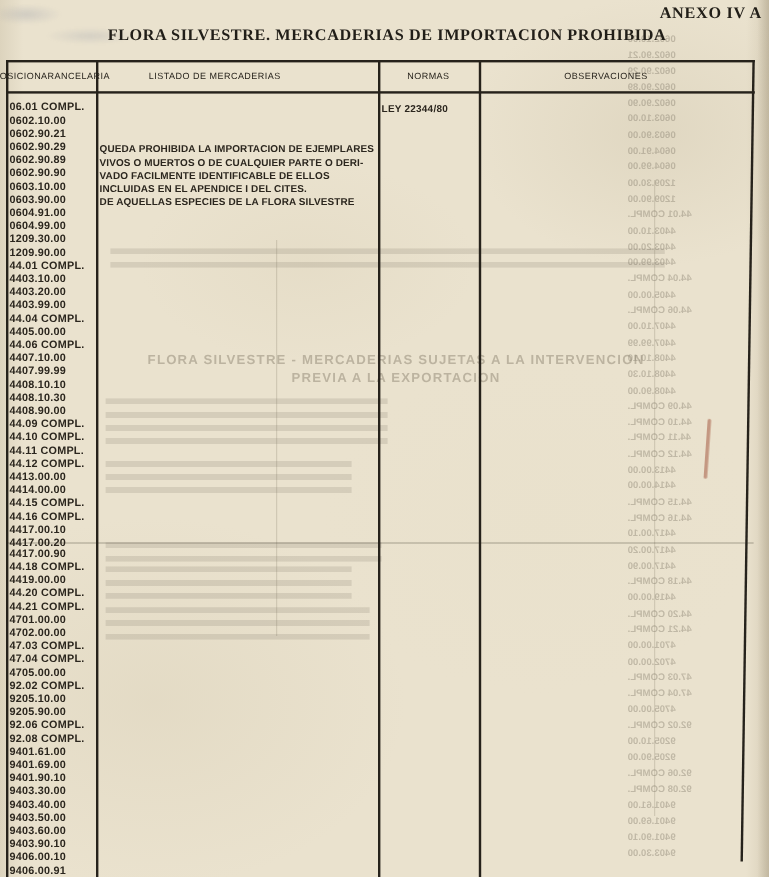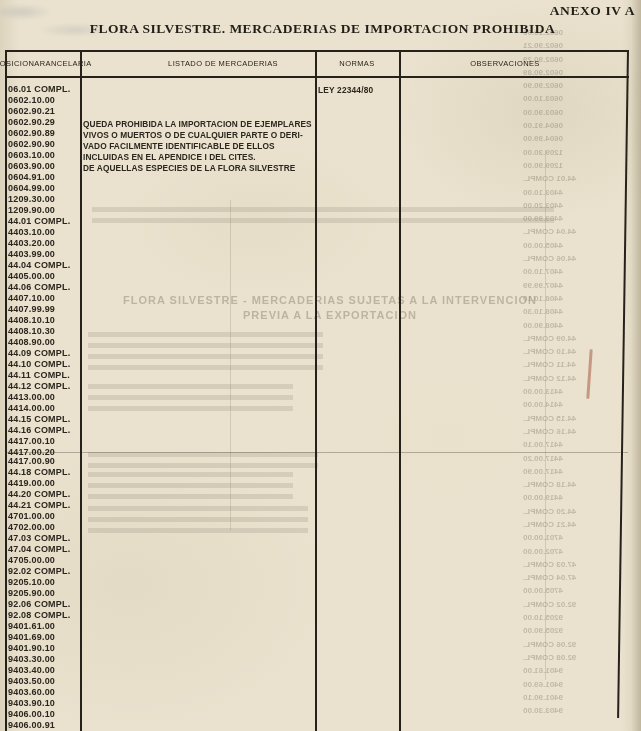--- a/index.html
+++ b/index.html
@@ -44,21 +44,21 @@
   .vl-right{left:627px;top:50px;height:668px;transform:rotate(.85deg);transform-origin:top center;}
   .hl-top{left:5px;top:50px;width:624px;}
   .hl-head{left:5px;top:76px;width:624px;}
   .hl-mid{position:absolute;left:6px;top:452px;width:622px;height:1px;background:rgba(70,62,48,.35);}
 
   
   .th{position:absolute;top:51px;height:25px;display:flex;flex-direction:row;
     align-items:center;justify-content:center;
     font-weight:normal;font-size:7.5px;letter-spacing:.4px;line-height:9px;color:#27231c;}
   .th1{left:6px;width:74px;}
-  .th2{left:80px;width:198px;justify-content:flex-end;}
+  .th2{left:80px;width:198px;}
   .th3{left:315px;width:84px;}
   .th4{left:399px;width:212px;}
 
   
   .codes{position:absolute;left:8px;width:56px;font-weight:bold;font-size:9px;
     line-height:11px;letter-spacing:.2px;color:#2b261e;white-space:nowrap;}
   .codes-a{top:84px;}
   .codes-b{top:456px;}
   .desc{position:absolute;left:83px;top:85px;width:230px;font-weight:bold;
     font-size:8.3px;line-height:11.1px;letter-spacing:.1px;color:#2b261e;margin-top:34px;}

